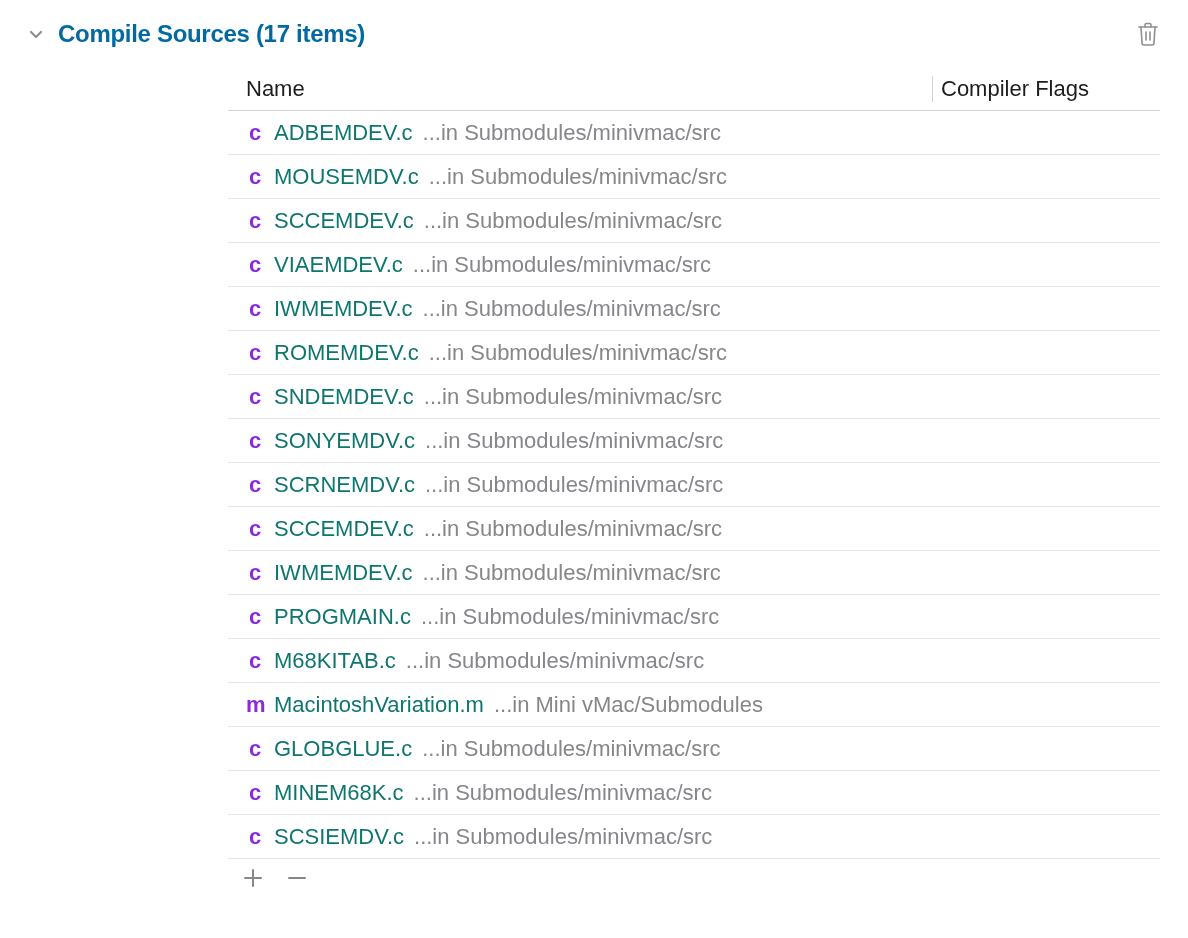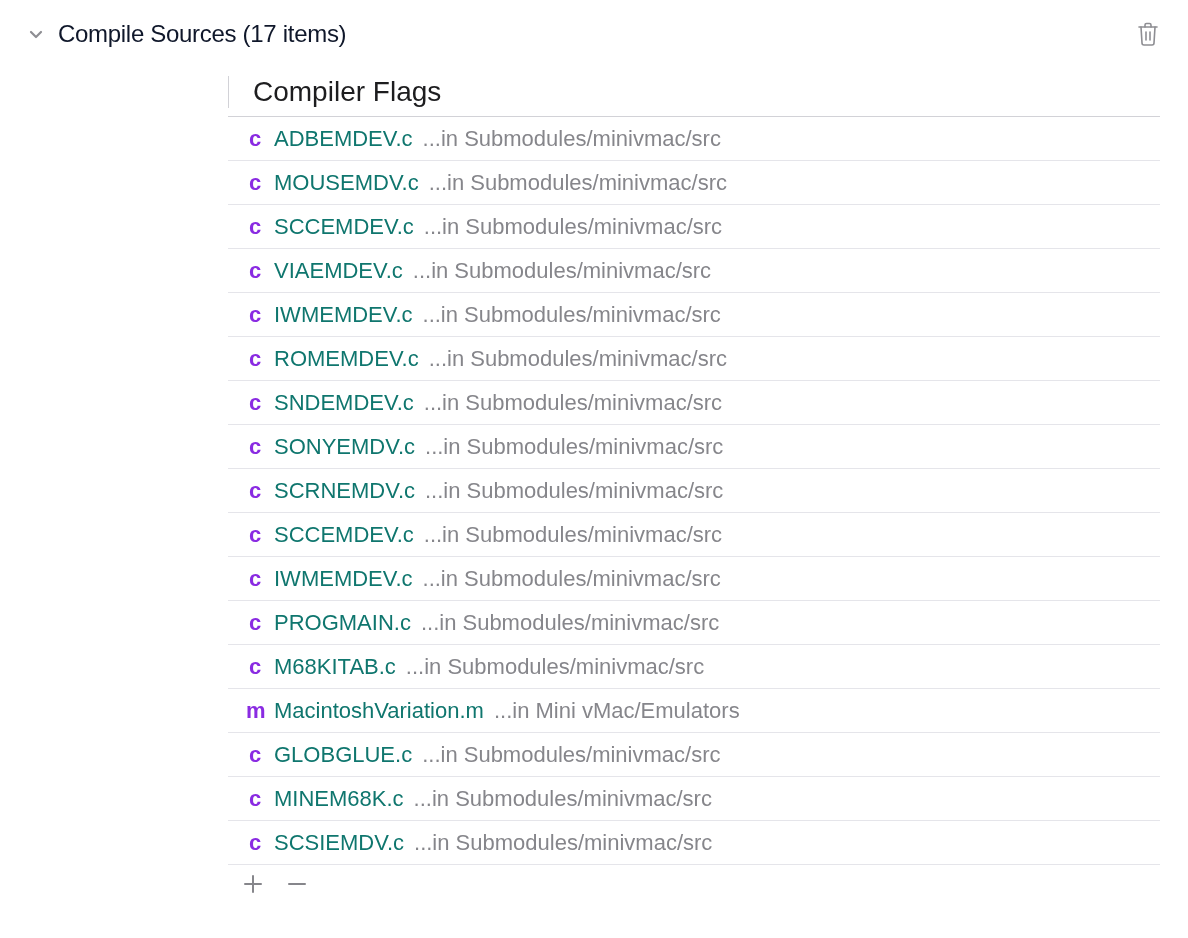--- a/index.html
+++ b/index.html
@@ -25,22 +25,22 @@
       gap: 14px;
     }
     .chevron {
       color: #8e8e93;
       display: flex;
       align-items: center;
       cursor: pointer;
     }
     .section-title {
       font-size: 24px;
-      font-weight: 400;
-      color: #0f172a;
+      font-weight: 700;
+      color: #0369a1;
       letter-spacing: -0.3px;
     }
     .trash-btn {
       color: #8e8e93;
       cursor: pointer;
       display: flex;
       align-items: center;
     }
     .table-container {
       margin-left: 200px;
@@ -52,25 +52,25 @@
     }
     .col-name {
       flex: 1;
       font-size: 22px;
       font-weight: 400;
       color: #1d1d1f;
       padding-left: 18px;
     }
     .col-flags {
       width: 228px;
-      font-size: 28px;
+      font-size: 22px;
       font-weight: 400;
       color: #1d1d1f;
       border-left: 1px solid #d2d2d7;
-      padding-left: 24px;
+      padding-left: 8px;
     }
     .table-row {
       display: flex;
       align-items: center;
       height: 44px;
       border-bottom: 1px solid #e5e5ea;
       cursor: default;
     }
     .cell-name {
       flex: 1;
@@ -140,20 +140,21 @@
       <path d="M9 6 V4 a1.5 1.5 0 0 1 1.5 -1.5 h3 A1.5 1.5 0 0 1 15 4 V6" stroke-linecap="round"></path>
       <path d="M5 6 L6 22 a2 2 0 0 0 2 2 h8 a2 2 0 0 0 2 -2 L19 6" stroke-linecap="round"></path>
       <path d="M10 11 V19" stroke-linecap="round"></path>
       <path d="M14 11 V19" stroke-linecap="round"></path>
     </svg>
   </span>
 </div>
 
 <div class="table-container">
   <div class="table-header">
+    <div class="col-name">Name</div>
     <div class="col-flags">Compiler Flags</div>
   </div>
   <div id="table-body">
       <div class="table-row">
         <div class="cell-name">
           <span class="file-icon">c</span>
           <span class="file-name">ADBEMDEV.c</span>
           <span class="file-path">...in Submodules/minivmac/src</span>
         </div>
         <div class="cell-flags"></div>
@@ -251,21 +252,21 @@
           <span class="file-icon">c</span>
           <span class="file-name">M68KITAB.c</span>
           <span class="file-path">...in Submodules/minivmac/src</span>
         </div>
         <div class="cell-flags"></div>
       </div>
       <div class="table-row">
         <div class="cell-name">
           <span class="file-icon">m</span>
           <span class="file-name">MacintoshVariation.m</span>
-          <span class="file-path">...in Mini vMac/Emulators</span>
+          <span class="file-path">...in Mini vMac/Submodules</span>
         </div>
         <div class="cell-flags"></div>
       </div>
       <div class="table-row">
         <div class="cell-name">
           <span class="file-icon">c</span>
           <span class="file-name">GLOBGLUE.c</span>
           <span class="file-path">...in Submodules/minivmac/src</span>
         </div>
         <div class="cell-flags"></div>

